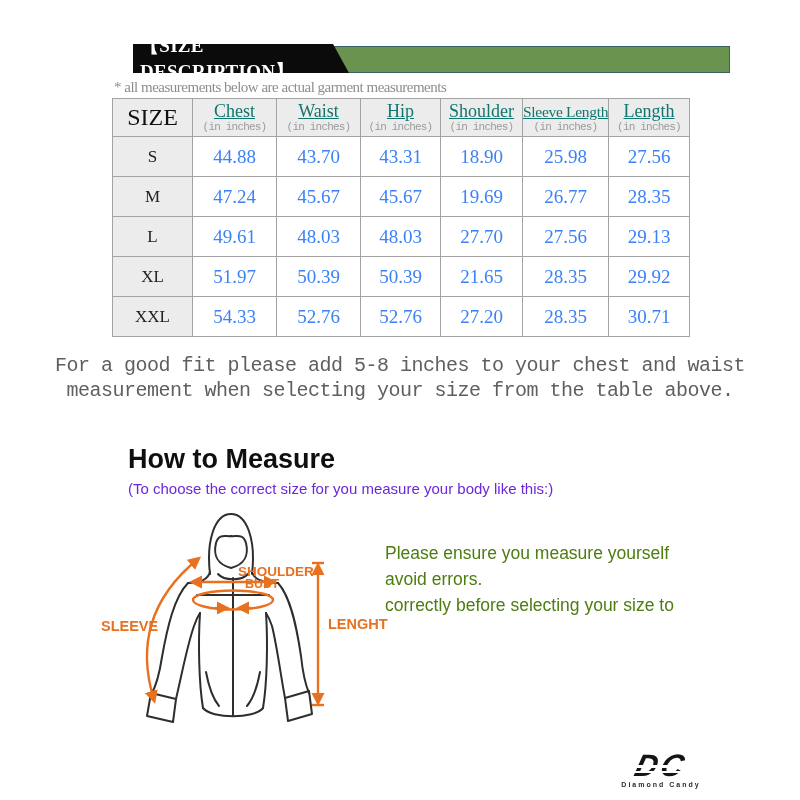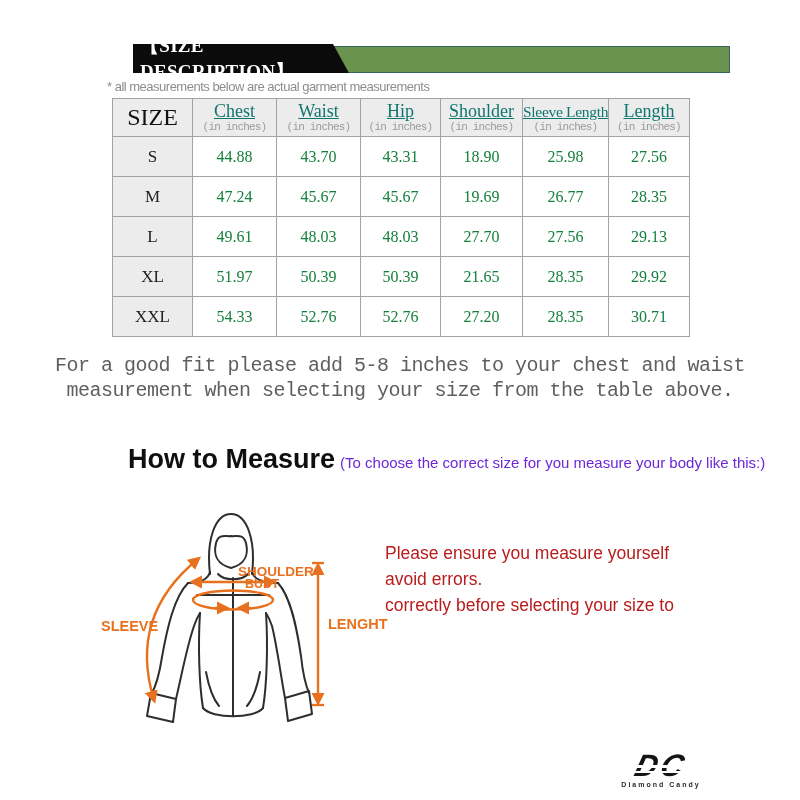--- a/index.html
+++ b/index.html
@@ -9,52 +9,52 @@
   
   .header-strip{position:absolute;left:97px;top:44px;width:597px;height:29px;margin-left:36px;}
   .green-bar{position:absolute;left:191px;top:2px;width:406px;height:27px;
              background:#69934f;border:1px solid #33635c;box-sizing:border-box;}
   .black-box{position:absolute;left:0;top:0;width:216px;height:29px;background:#0b0b0b;
              clip-path:polygon(0 0, calc(100% - 16px) 0, 100% 100%, 0 100%);
              color:#fff;display:flex;align-items:center;padding-left:7px;box-sizing:border-box;
              font-family:"Liberation Serif",serif;font-weight:bold;font-size:19px;letter-spacing:.3px;}
 
   
-  .meas-note{position:absolute;left:107px;top:79px;
-             font-family:Liberation Sans, sans-serif;font-size:13px;letter-spacing:-.5px;color:#8d8d8d;}
+  .meas-note{position:absolute;left:114px;top:79px;
+             font-family:Liberation Serif, serif;font-size:15px;letter-spacing:-.5px;color:#8d8d8d;}
 
   
   table.size-table{position:absolute;left:112px;top:98px;width:577px;border-collapse:collapse;
                    table-layout:fixed;font-family:"Liberation Serif",serif;}
   .size-table th,.size-table td{border:1px solid #a3a3a3;text-align:center;padding:0;}
   .size-table thead th{background:#ececec;height:37px;font-weight:normal;margin-left:41px;}
   .size-head{font-size:24px;color:#111;}
   .col-label{font-size:18px;color:#0f766e;line-height:19px;white-space:nowrap;text-decoration:underline;}
   .col-label.tight{font-size:15.5px;letter-spacing:-.3px;}
   .col-sub{font-family:"Liberation Mono",monospace;font-size:11px;letter-spacing:-.8px;
            color:#9b9b9b;line-height:13px;}
-  .size-table tbody td{height:39px;font-size:16px;color:#15803d;background:#fff;}
+  .size-table tbody td{height:39px;font-size:19px;color:#3b82f6;background:#fff;}
   .size-table tbody td.size-col{background:#ececec;font-size:17px;color:#222;}
 
   
   .fit-note{position:absolute;left:0;top:353px;width:800px;text-align:center;
             font-family:"Liberation Mono",monospace;font-size:20px;letter-spacing:-.5px;
             color:#5f5f5f;line-height:25px;}
 
   
-  .htm-row{position:absolute;left:128px;top:444px;display:flex;align-items:baseline;gap:5px;white-space:nowrap;}
+  .htm-row{position:absolute;left:128px;top:444px;display:flex;align-items:baseline;gap:5px;white-space:nowrap;flex-direction:column;}
   .htm-title{font-weight:700;font-size:27px;color:#0f0f0f;}
   .htm-sub{font-size:15px;color:#6d28d9;}
 
   
   svg.diagram{position:absolute;left:88px;top:494px;width:320px;height:260px;}
 
   
   .measure-note{position:absolute;left:385px;top:540px;width:310px;
-                font-size:17.5px;color:#b91c1c;line-height:26px;}
+                font-size:17.5px;color:#4d7c0f;line-height:26px;}
 
   
   .logo{position:absolute;left:602px;top:752px;width:118px;}
   .logo-dc{position:relative;text-align:center;transform:skewX(-14deg);
            font-style:italic;font-weight:900;font-size:31px;line-height:28px;
            letter-spacing:3px;color:#141414;}
   .logo-stripe{position:absolute;left:-8px;right:-8px;background:#fff;}
   .stripe1{top:13px;height:3px;}
   .stripe2{top:19px;height:2px;}
   .logo-sub{text-align:center;font-weight:700;font-size:7px;letter-spacing:2px;color:#2a2a2a;margin-top:1px;}

